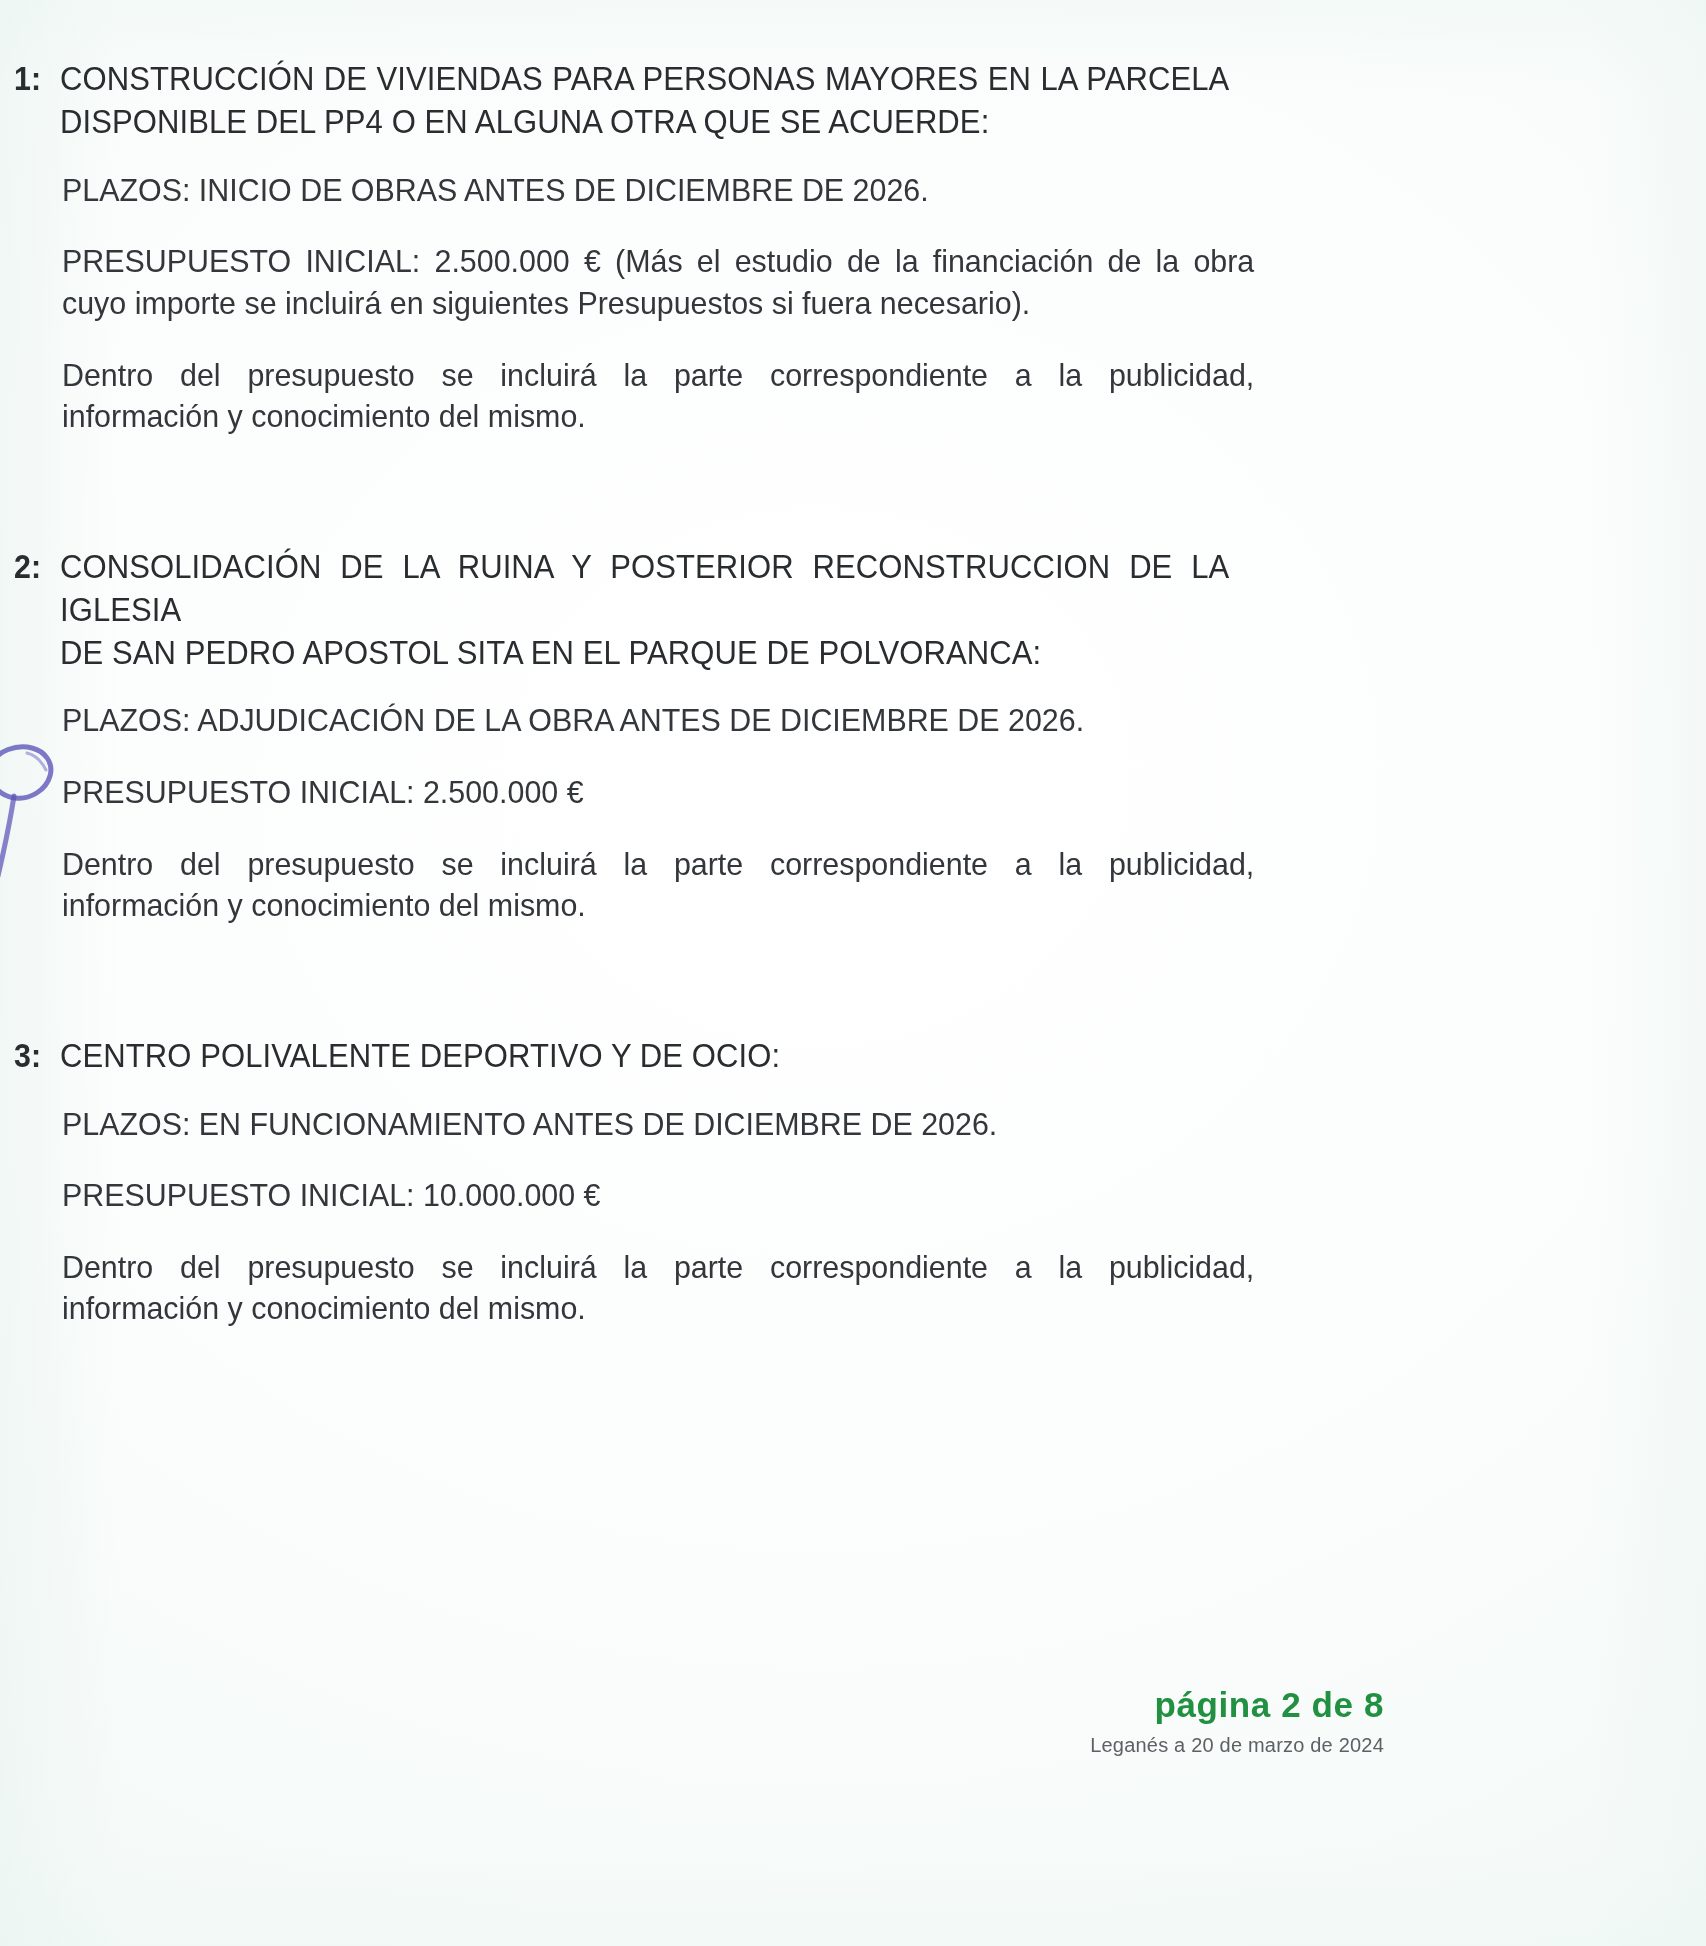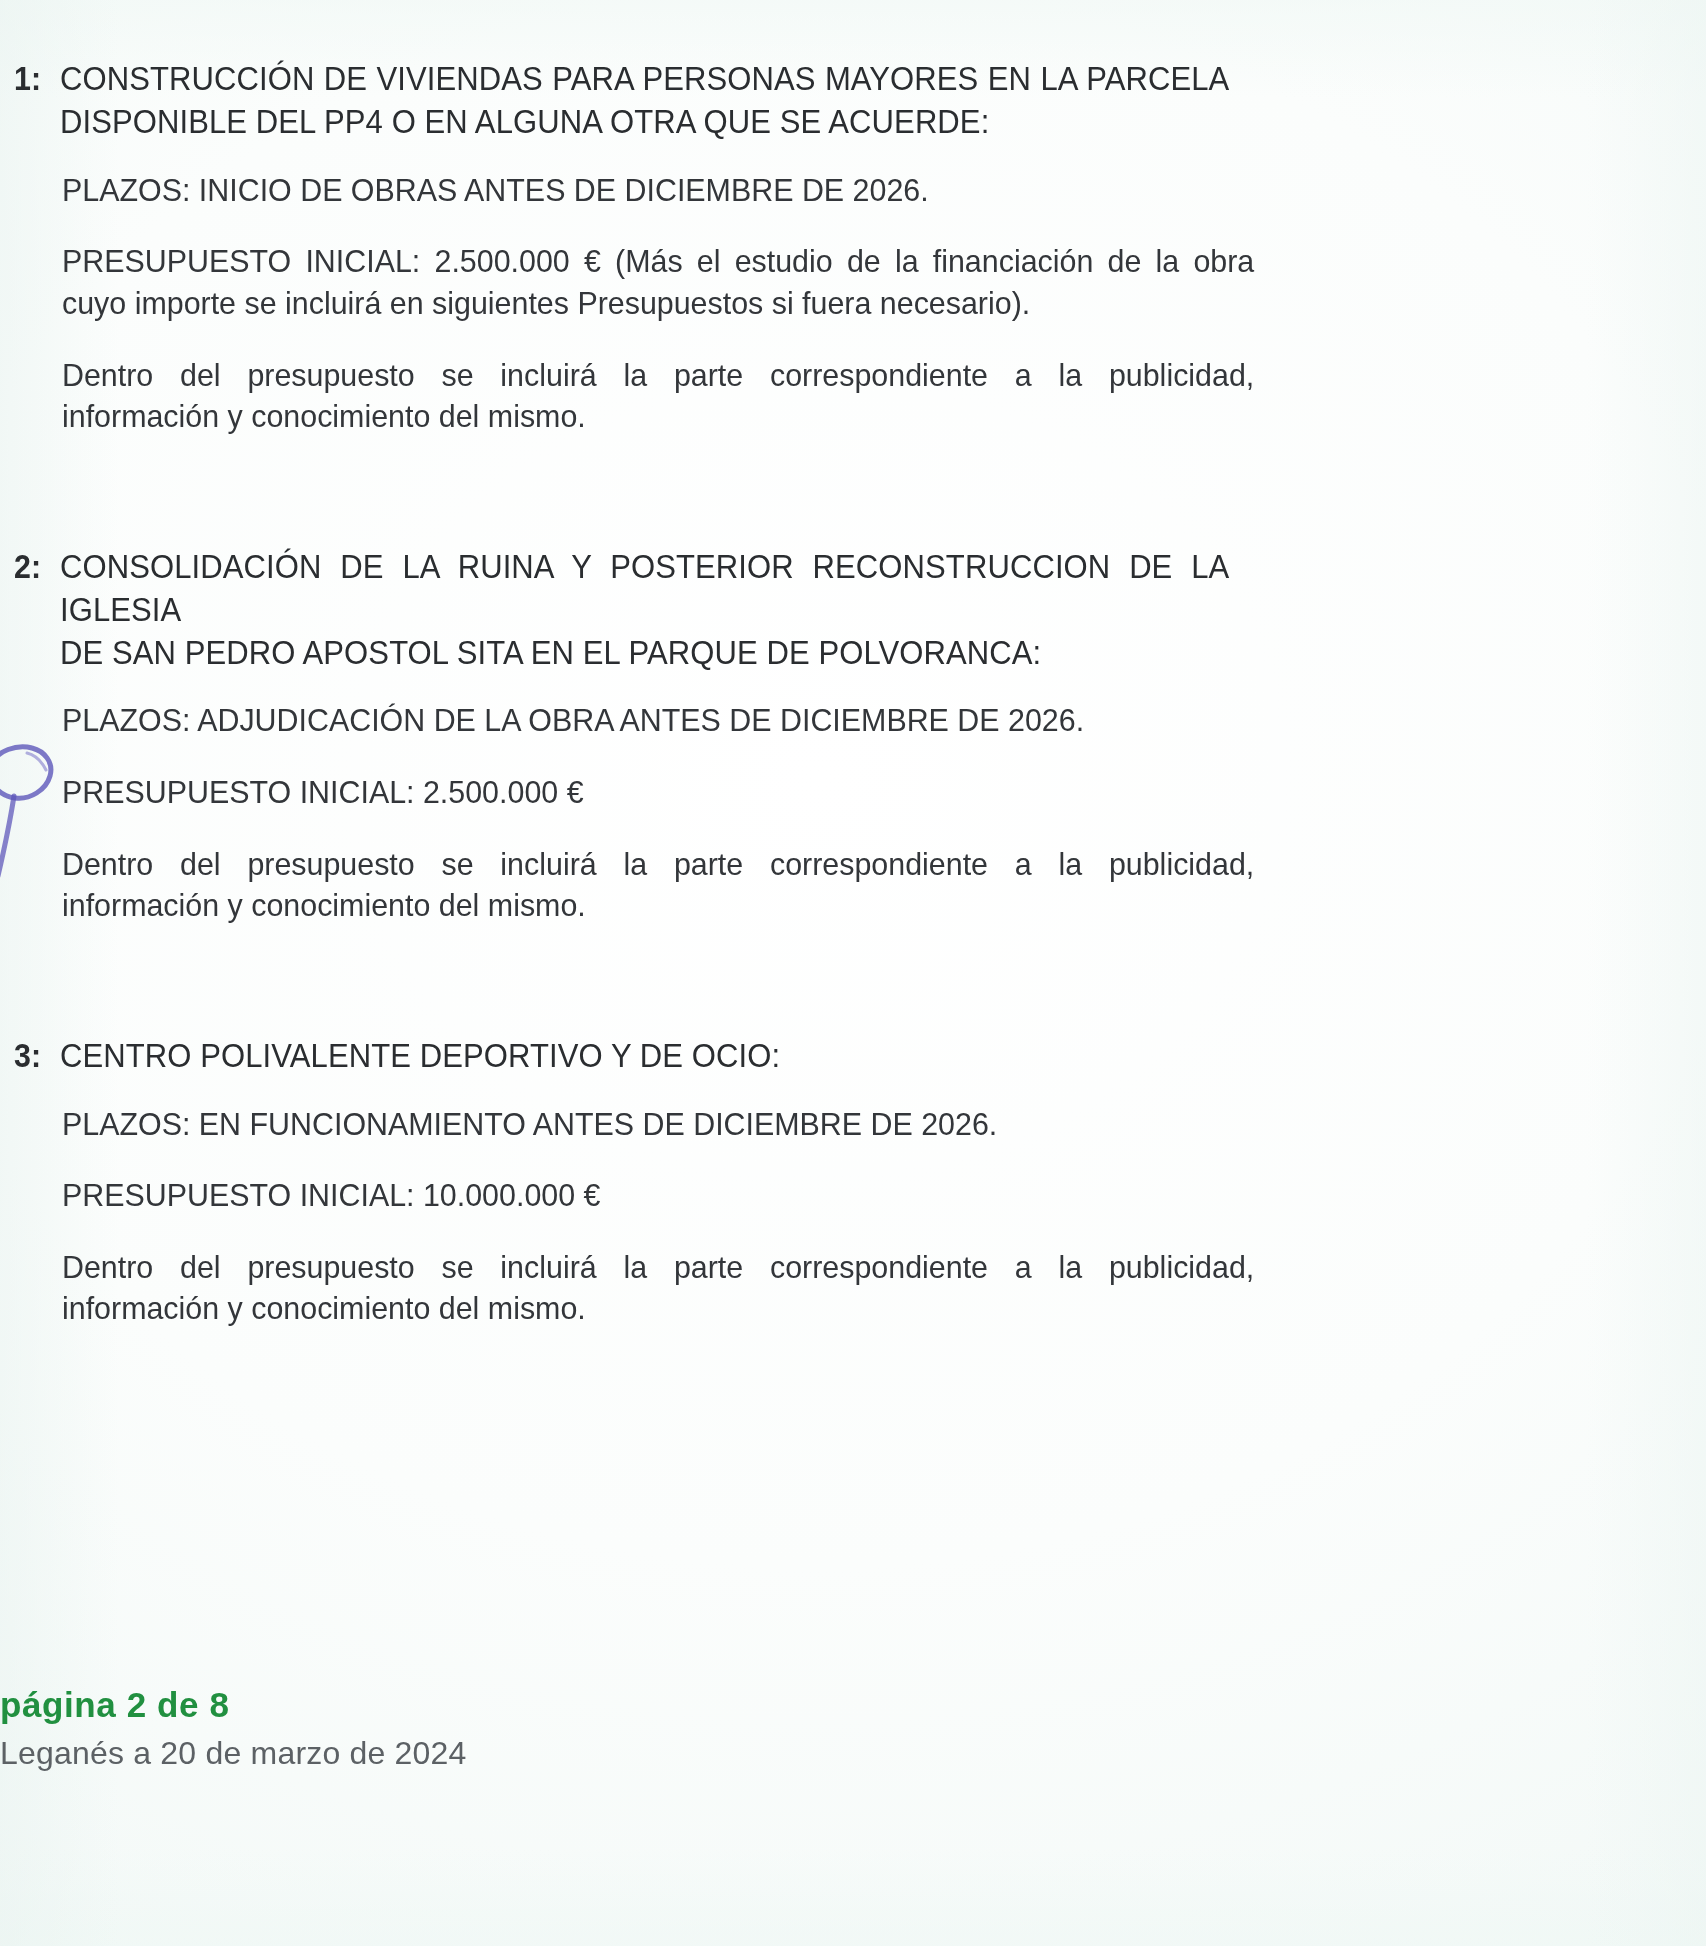--- a/index.html
+++ b/index.html
@@ -118,32 +118,33 @@
     height: 168px;
     pointer-events: none;
   }
 
   
   .footer {
     position: absolute;
     left: 0;
     top: 1684px;
     width: 1340px;
-    text-align: left;
+    text-align: right;
+    padding-left: 44px;
   }
   .footer-page {
     font-size: 35px;
     font-weight: 700;
     color: #219040;
     letter-spacing: .6px;
     line-height: 1.2;
     margin-bottom: 7px;
   }
   .footer-place {
-    font-size: 32px;
+    font-size: 20px;
     font-weight: 400;
     color: #5c6165;
     letter-spacing: .2px;
     line-height: 1.25;
   }
 </style>
 </head>
 <body>
 
 <div class="scan-page"></div>

